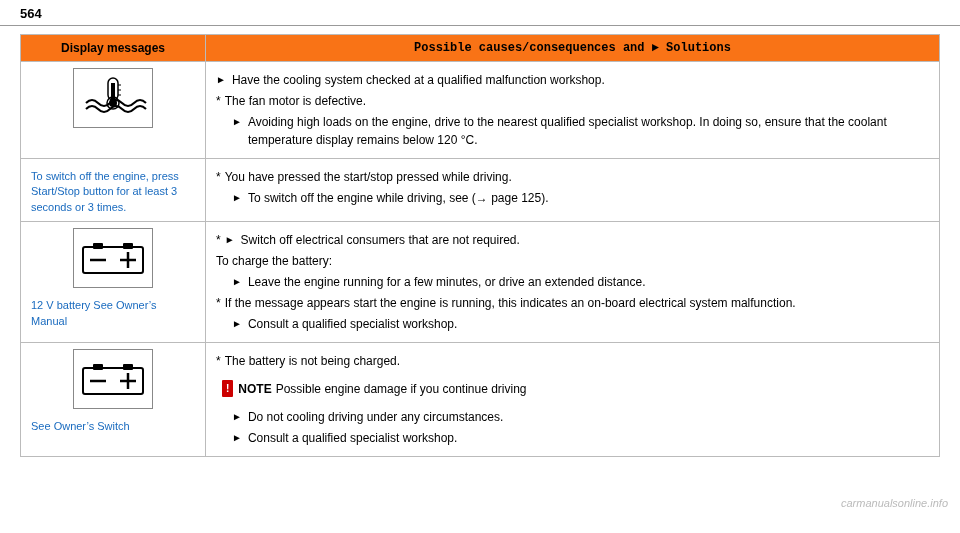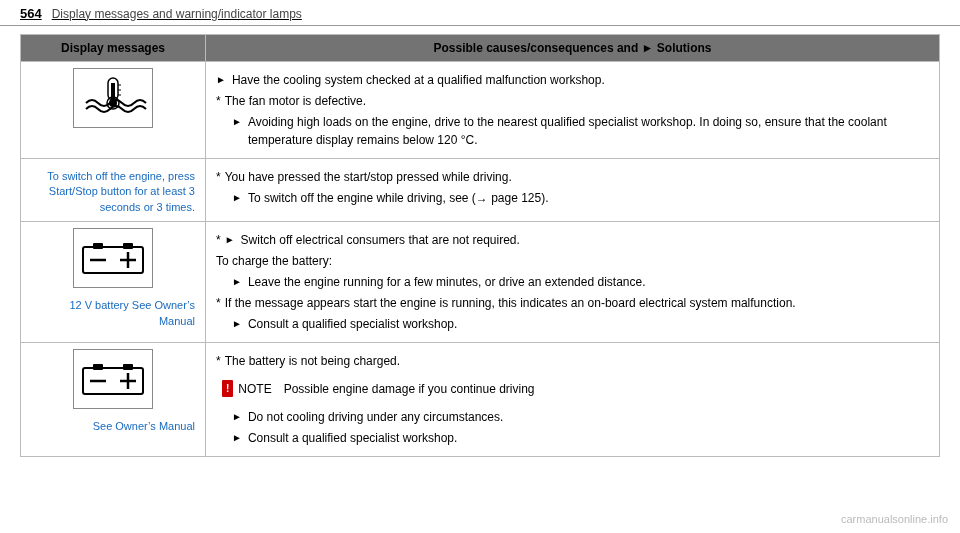--- a/index.html
+++ b/index.html
@@ -11,21 +11,20 @@
       width: 960px;
       min-height: 533px;
     }
 
     .page-header {
       display: flex;
       align-items: center;
       padding: 6px 20px 4px 20px;
       border-bottom: 1px solid #999;
       margin-bottom: 8px;
-      text-decoration: underline;
     }
     .page-number {
       font-weight: bold;
       font-size: 13px;
       margin-right: 10px;
     }
     .page-title-text {
       font-size: 12px;
       color: #444;
     }
@@ -35,51 +34,52 @@
       margin: 0 20px;
       border-collapse: collapse;
       border: 1px solid #bbb;
     }
     .main-table th, .main-table td {
       border: 1px solid #bbb;
       padding: 6px 10px;
       vertical-align: top;
     }
     .header-row th {
-      background: #737373;
+      background: #f97316;
       font-weight: bold;
       font-size: 12px;
       padding: 6px 10px;
     }
     .col-display {
       width: 185px;
       min-width: 185px;
     }
     .col-solutions {
       width: auto;
+      font-family: Liberation Mono, monospace;
     }
 
     .display-cell {
       text-align: center;
       padding: 8px 6px;
     }
     .display-icon {
       width: 80px;
       height: 60px;
       border: 1.5px solid #888;
       display: inline-flex;
       align-items: center;
       justify-content: center;
       margin-bottom: 6px;
       background: #fff;
     }
     .display-caption {
       font-size: 11px;
       color: #1a6bbf;
-      text-align: right;
+      text-align: left;
       margin-top: 4px;
       line-height: 1.4;
     }
 
     .solution-cell {
       padding: 6px 10px;
       line-height: 1.5;
     }
 
     .arrow-item {
@@ -117,48 +117,48 @@
       background: #c00;
       color: #fff;
       font-weight: bold;
       font-size: 10px;
       padding: 1px 4px;
       margin-right: 5px;
       flex-shrink: 0;
       border-radius: 1px;
     }
     .note-label {
-      font-weight: normal;
-      margin-right: 12px;
+      font-weight: bold;
+      margin-right: 4px;
     }
 
     
     .icon-coolant svg, .icon-battery svg {
       width: 70px;
       height: 50px;
     }
 
     .watermark {
       position: fixed;
-      bottom: 8px;
+      bottom: 24px;
       right: 12px;
       font-size: 11px;
       color: #bbb;
+      font-style: italic;
     }
 
     tr.row-divider td {
       border-top: 1px solid #bbb;
     }
   </style>
 </head>
 <body>
 
 <div class="page-header">
   <span class="page-number">564</span>
-  <span class="page-title-text">Display messages and warning/indicator lamps</span>
 </div>
 
 <table class="main-table">
   <thead>
     <tr class="header-row">
       <th class="col-display">Display messages</th>
       <th class="col-solutions">
         <span>Possible causes/consequences and ► <strong>Solutions</strong></span>
       </th>
     </tr>
@@ -256,21 +256,21 @@
     <rect x="5" y="14" width="60" height="26" rx="2" ry="2" stroke="#000" stroke-width="2" fill="none"></rect>
 
     <rect x="15" y="10" width="10" height="6" rx="1" fill="#000"></rect>
     <rect x="45" y="10" width="10" height="6" rx="1" fill="#000"></rect>
 
     <line x1="42" y1="27" x2="58" y2="27" stroke="#000" stroke-width="2.5"></line>
     <line x1="50" y1="19" x2="50" y2="35" stroke="#000" stroke-width="2.5"></line>
 
     <line x1="12" y1="27" x2="28" y2="27" stroke="#000" stroke-width="2.5"></line>
   </svg>
-          </div><div class="display-caption">See Owner’s Manual</div></td>
+          </div><div class="display-caption">See Owner’s Switch</div></td>
         <td class="solution-cell">
           <div class="bullet-item">
       <span class="star">*</span>
       <span>The battery is not being charged.</span>
     </div>
           <div class="note-box">
       <span class="note-icon">!</span>
       <span><span class="note-label">NOTE</span>Possible engine damage if you continue driving</span>
     </div>
           <div class="arrow-item indent">

